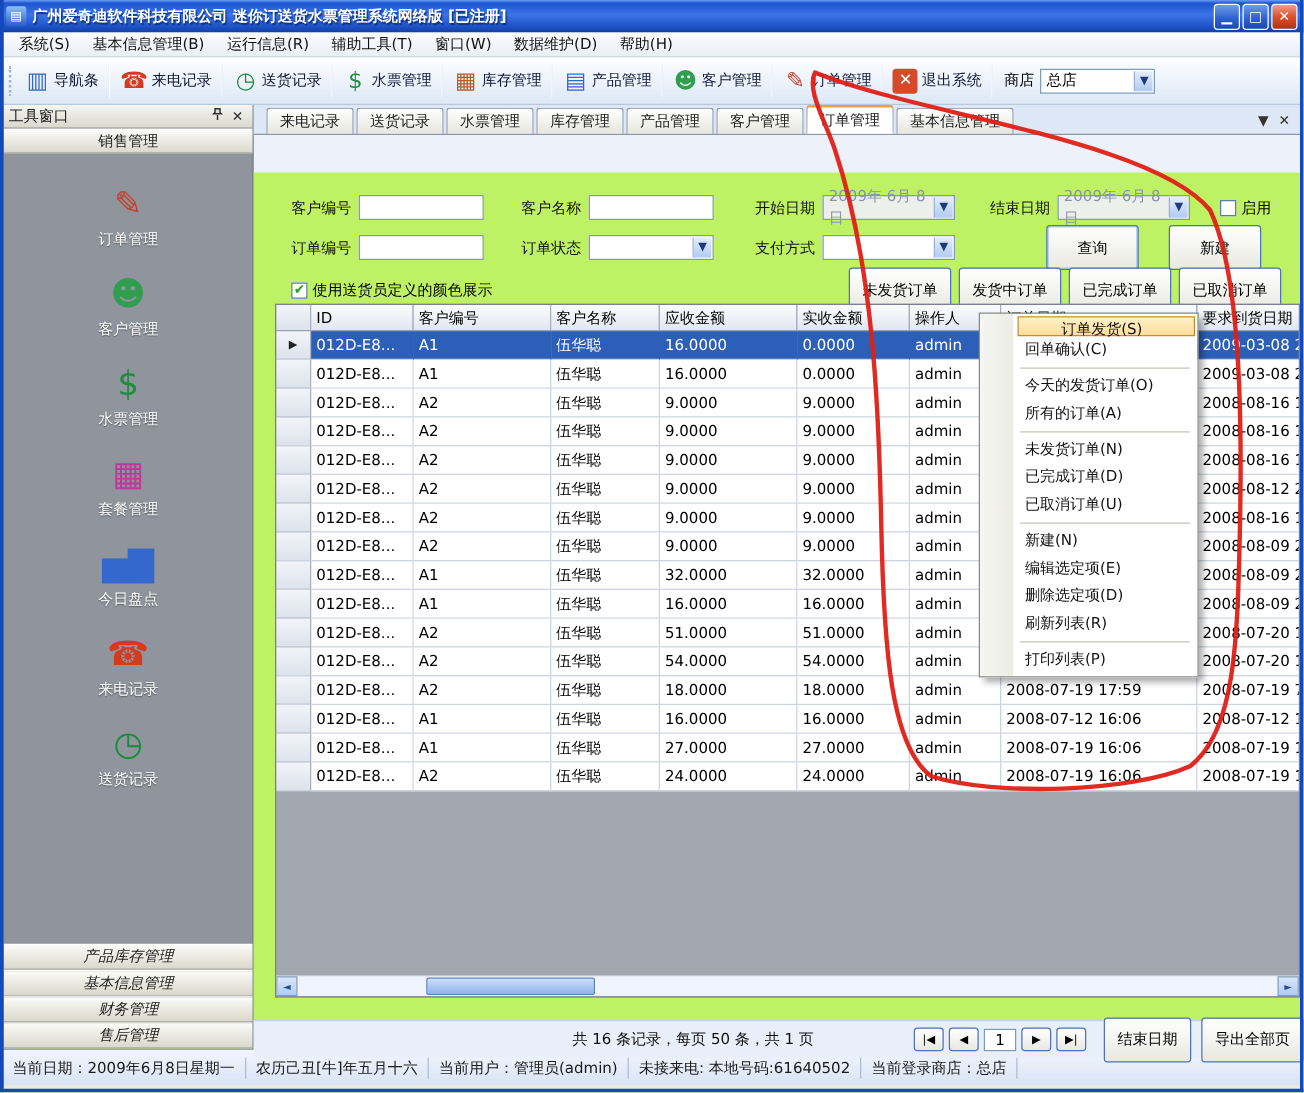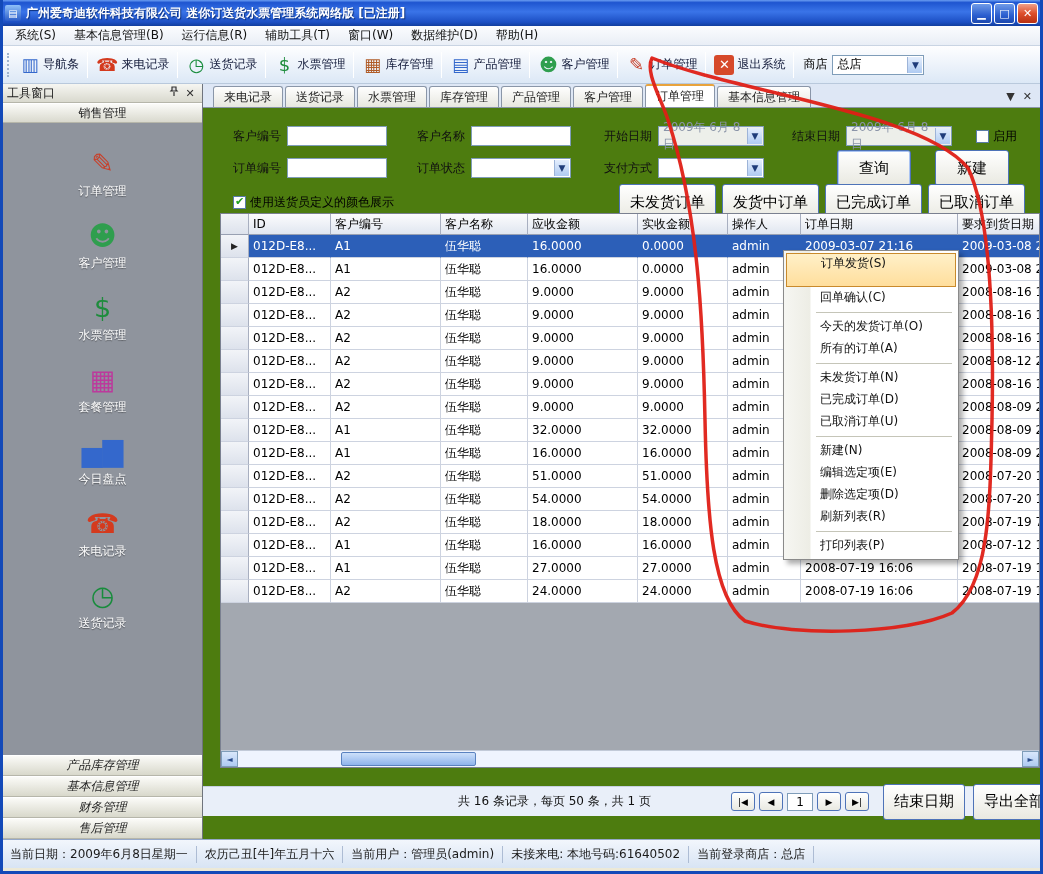--- a/index.html
+++ b/index.html
@@ -57,33 +57,33 @@
 
   
   .main { flex:1; display:flex; flex-direction:column; background:#EDF2FA; }
   .tabbar { height:24px; display:flex; align-items:flex-end; background:#DEE7F5; padding-left:10px; border-bottom:1px solid #8A96A8; }
   .tab { height:21px; display:flex; align-items:center; padding:0 10px; margin-right:2px; border:1px solid #8A96A8; border-bottom:none;
     border-radius:3px 3px 0 0; background:linear-gradient(#FEFEFE,#E7E7DF); color:#222; cursor:default; white-space:nowrap; }
   .tab.active { background:#fff; height:23px; position:relative; z-index:2; border-top:2px solid #E8A33D; }
   .tab-ctrl { margin-left:auto; display:flex; align-items:center; gap:8px; padding:0 8px 4px 0; color:#333; }
   .tab-ctrl span { cursor:default; font-size:11px; }
 
-  .content { position:relative; flex:1; background:#4d7c0f; }
+  .content { position:relative; flex:1; background:#bef264;margin-top:30px; }
 
   
   .filters { position:absolute; top:0; left:0; right:0; height:117px; }
   .frow { display:flex; align-items:center; height:24px; }
   .frow1 { margin-top:16px; } .frow2 { margin-top:8px; } .frow3 { margin-top:10px; }
   .flabel { width:54px; white-space:nowrap; color:#111; }
   .ml30 { margin-left:30px; } .ml33 { margin-left:33px; } .ml28 { margin-left:28px; } .ml24 { margin-left:24px; } .ml73 { margin-left:73px; }
   .txt { width:100px; height:20px; border:1px solid #7F9DB9; background:#fff; font-size:12px; padding:0 3px; font-family:inherit; }
   .fcombo { width:100px; }
   .datecombo { width:106px; background:#EDEFEA; color:#8A94A8; }
   .xpbtn { height:36px; padding:0 10px; border:1px solid #4E73B8; border-radius:3px; background:linear-gradient(#FFFFFF,#E9E9E1);
-    display:inline-flex; align-items:center; justify-content:center; color:#000; font-size:15px; cursor:default; white-space:nowrap; font-family:inherit; }
+    display:inline-flex; align-items:center; justify-content:center; color:#000; font-size:12px; cursor:default; white-space:nowrap; font-family:inherit; }
   .xpbtn.default { box-shadow:inset 0 0 0 1px #AAC4F2; }
   .wbtn72 { width:74px; }
   .chk { display:inline-flex; align-items:center; cursor:default; }
   .chk .box { width:13px; height:13px; border:1px solid #5A7CA8; background:#fff; margin-right:4px; position:relative; }
   .chk.checked .box::after { content:"✔"; position:absolute; left:1px; top:-2px; color:#21A121; font-size:11px; }
   .status-btns { margin-left:auto; margin-right:15px; display:flex; gap:6px; }
 
   
   .gridbox { position:absolute; top:105px; left:17px; right:0; height:555px; background:#A3A8B0; border:1px solid #7A8090; overflow:hidden; }
   .gridtable { position:absolute; top:0; left:0; width:837px; }
@@ -113,21 +113,21 @@
   
   .statusbar { height:29px; display:flex; align-items:center; background:linear-gradient(#F2F6FC,#D8E4F4); border-top:1px solid #95A8C8; padding:0 10px; white-space:nowrap; overflow:hidden; }
   .sb-seg { color:#1a1a1a; padding:0 8px; border-right:1px solid #ADBCD4; }
   .sb-seg:first-child { padding-left:0; }
 
   
   .ctxmenu { position:absolute; left:783px; top:250px; width:176px; z-index:80; background:#fff; border:1px solid #8A8A8A;
     box-shadow:4px 4px 5px rgba(0,0,0,.32); padding:2px;
     background:linear-gradient(90deg,#F6F6F2 0px,#EDEDE5 26px,#FFFFFF 27px); }
   .cm-item { height:22px; line-height:21px; padding-left:34px; color:#111; cursor:default; white-space:nowrap; }
-  .cm-item.hl { background:linear-gradient(#FFF0C8,#FFDE9C); border:1px solid #C98A2C; height:34px; line-height:19px; }
+  .cm-item.hl { background:linear-gradient(#FFF0C8,#FFDE9C); border:1px solid #C98A2C; height:16px; line-height:19px;margin-left:28px; }
   .cm-sep { border-top:1px solid #C5C5B8; margin:3px 4px 3px 30px; }
 
   
   .annot { position:absolute; left:0; top:0; z-index:95; pointer-events:none; }
 </style>
 </head>
 <body>
 
 <div class="window">
 

